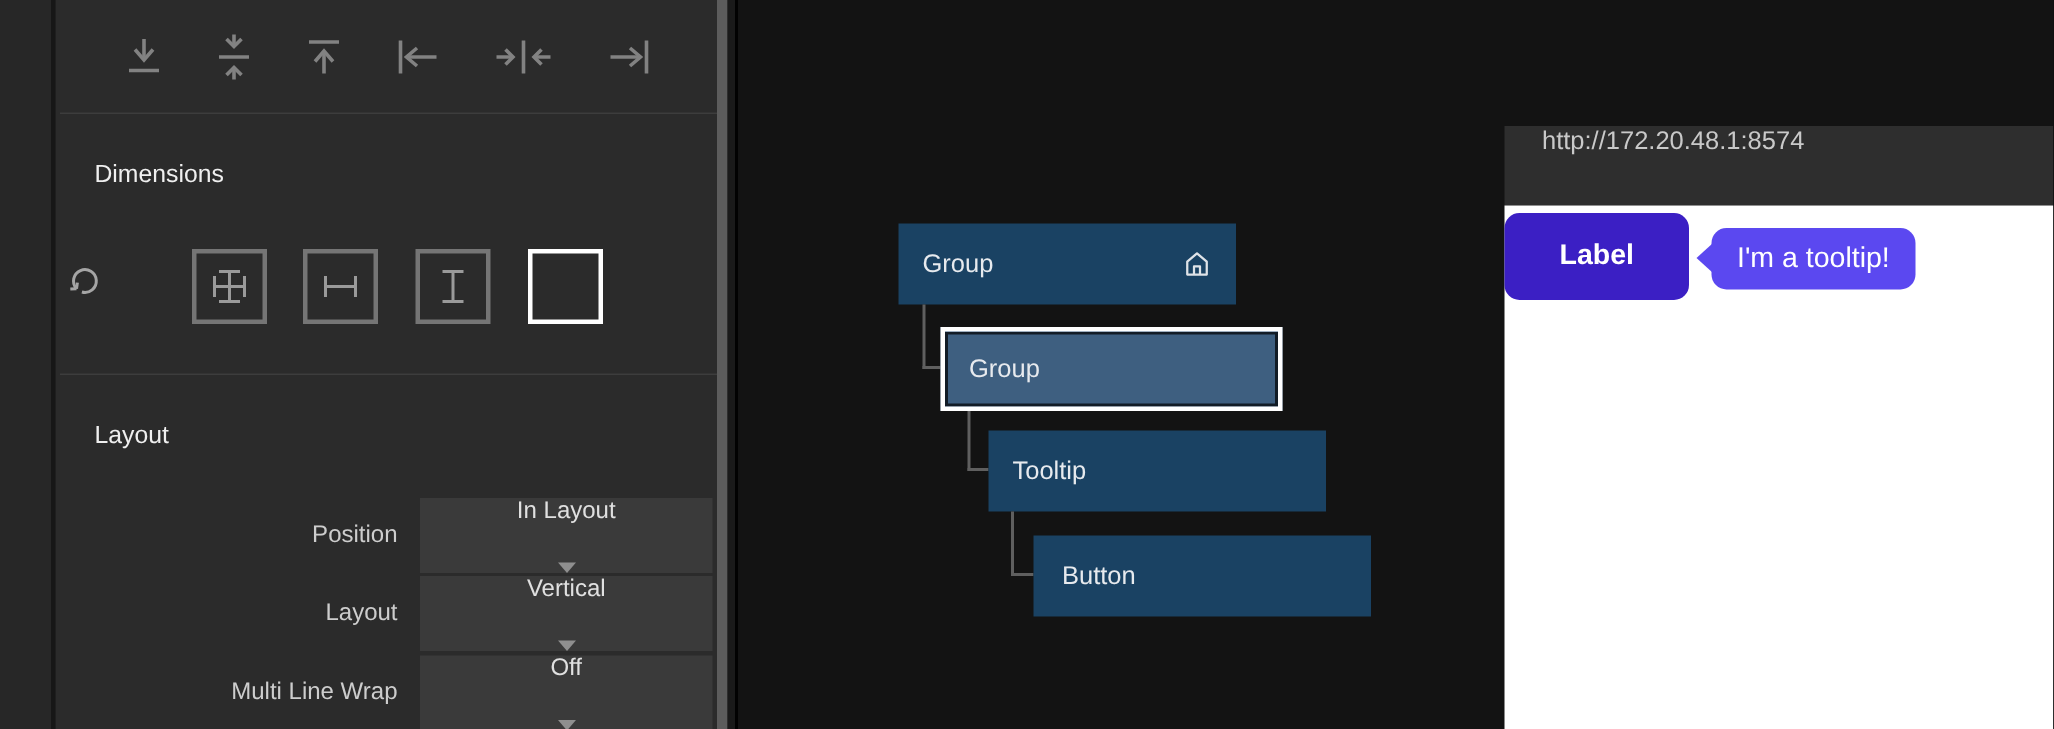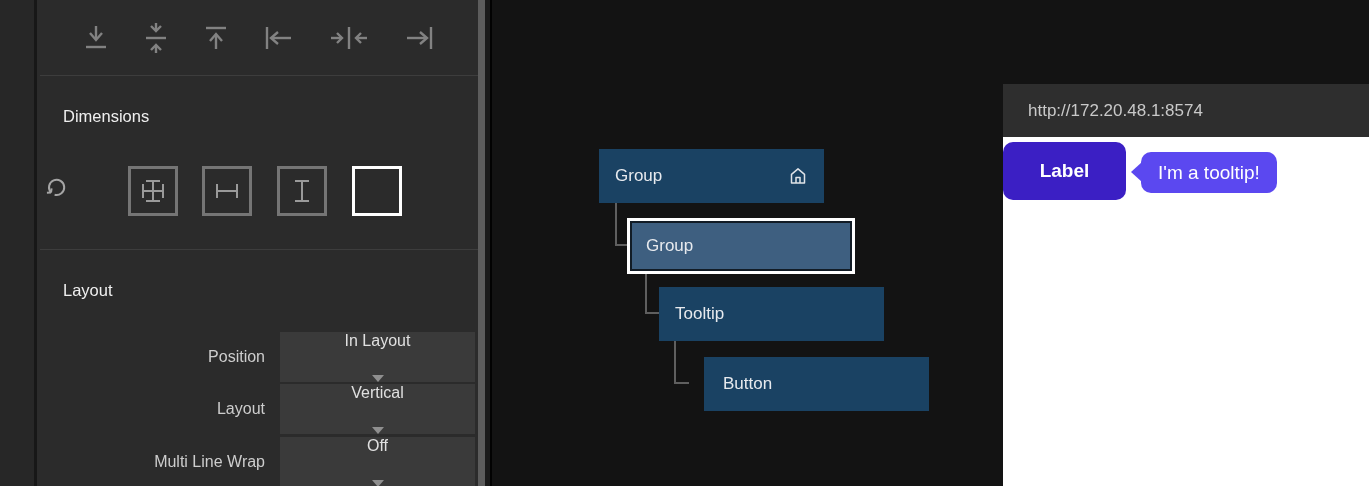--- a/index.html
+++ b/index.html
@@ -42,21 +42,21 @@
   .canvas{position:absolute;left:490px;top:0;width:879px;height:486px;background:var(--canvas-bg,#131313);border-left:2px solid #020202;}
   .tree-node{position:absolute;width:225px;height:54px;background:var(--node-bg,#1a4263);
     display:flex;align-items:center;padding:0 16px;color:#e7eaee;font-size:17px;cursor:pointer;}
   .tree-node.selected{background:var(--node-selected-bg,#3e5f80);border:3px solid #ffffff;box-shadow:inset 0 0 0 2px #121c26;}
   .tree-node .home{margin-left:auto;display:flex;}
   .tree-node .home svg{stroke:#dfe3e8;stroke-width:1.5;fill:none;}
   .connector{position:absolute;border-left:2px solid #5f5f5f;border-bottom:2px solid #5f5f5f;}
 
   
   .browser{position:absolute;left:1003px;top:84px;width:366px;height:402px;}
-  .urlbar{height:53px;background:#2e2e2e;display:flex;align-items:center;padding-left:25px;}
+  .urlbar{height:53px;background:#2e2e2e;display:flex;padding-left:25px;}
   .urlbar .url{color:#c9c9c9;font-size:17px;}
   .viewport{position:relative;height:349px;background:#ffffff;}
   .label-btn{position:absolute;left:0;top:5px;width:123px;height:58px;background:var(--label-button-bg,#3b1fc4);
     border:none;border-radius:10px;color:#fff;font-weight:bold;font-size:19px;
     display:flex;align-items:center;justify-content:center;cursor:pointer;}
   .tooltip-bubble{position:absolute;left:138px;top:15px;height:41px;background:var(--tooltip-bg,#5b48f0);
     border-radius:10px;color:#fff;font-size:19px;display:flex;align-items:center;padding:0 17px;}
   .tooltip-arrow{position:absolute;left:-10px;top:10px;width:0;height:0;
     border-top:10px solid transparent;border-bottom:10px solid transparent;border-right:11px solid var(--tooltip-bg,#5b48f0);}
 </style>
@@ -198,21 +198,21 @@
     </div>
 
     <div class="connector" style="left:153px;top:274px;width:14px;height:40px;"></div>
 
     <div class="tree-node" style="left:167px;top:287px;">
       <span>Tooltip</span>
     </div>
 
     <div class="connector" style="left:182px;top:341px;width:15px;height:43px;"></div>
 
-    <div class="tree-node" style="left:212px;top:357px;padding-left:19px;">
+    <div class="tree-node" style="left:197px;top:357px;padding-left:19px;">
       <span>Button</span>
     </div>
   </div>
 
   <div class="browser">
     <div class="urlbar">
       <span class="url">http://172.20.48.1:8574</span>
     </div>
     <div class="viewport">
       <button class="label-btn">Label</button>

